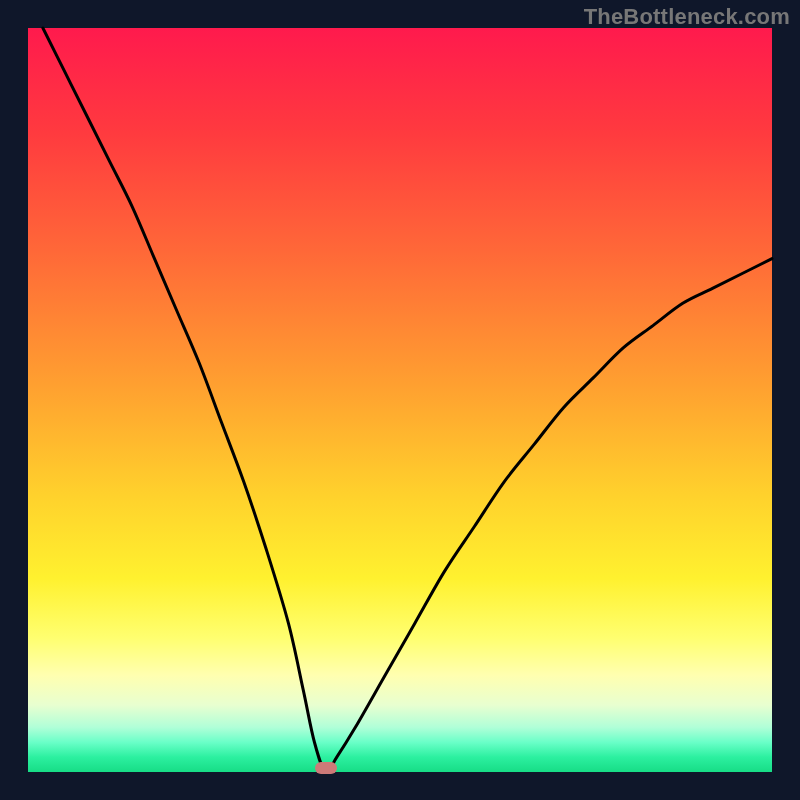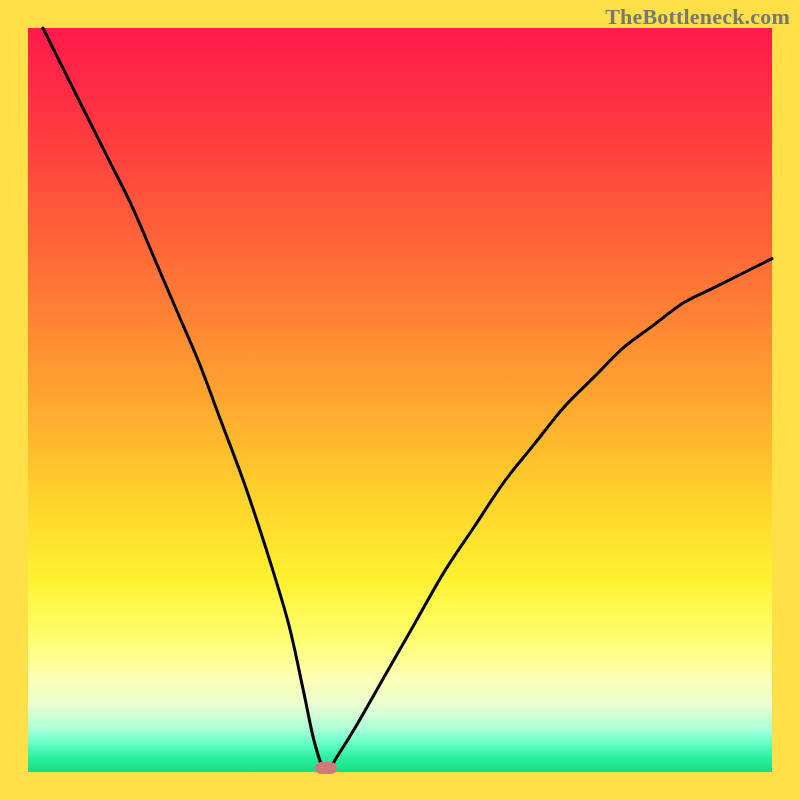--- a/index.html
+++ b/index.html
@@ -8,22 +8,21 @@
     width: 800px;
     height: 800px;
     overflow: hidden;
     background: #000;
     font-family: Arial, Helvetica, sans-serif;
   }
   .frame {
     position: relative;
     width: 800px;
     height: 800px;
-    background: #fde047;
-    font-family: Liberation Serif, serif;
+    background: #0f172a;
   }
   .plot-area {
     position: absolute;
     left: 28px;
     top: 28px;
     width: 744px;
     height: 744px;
     background: linear-gradient(
       to bottom,
       #ff1a4d 0%,

